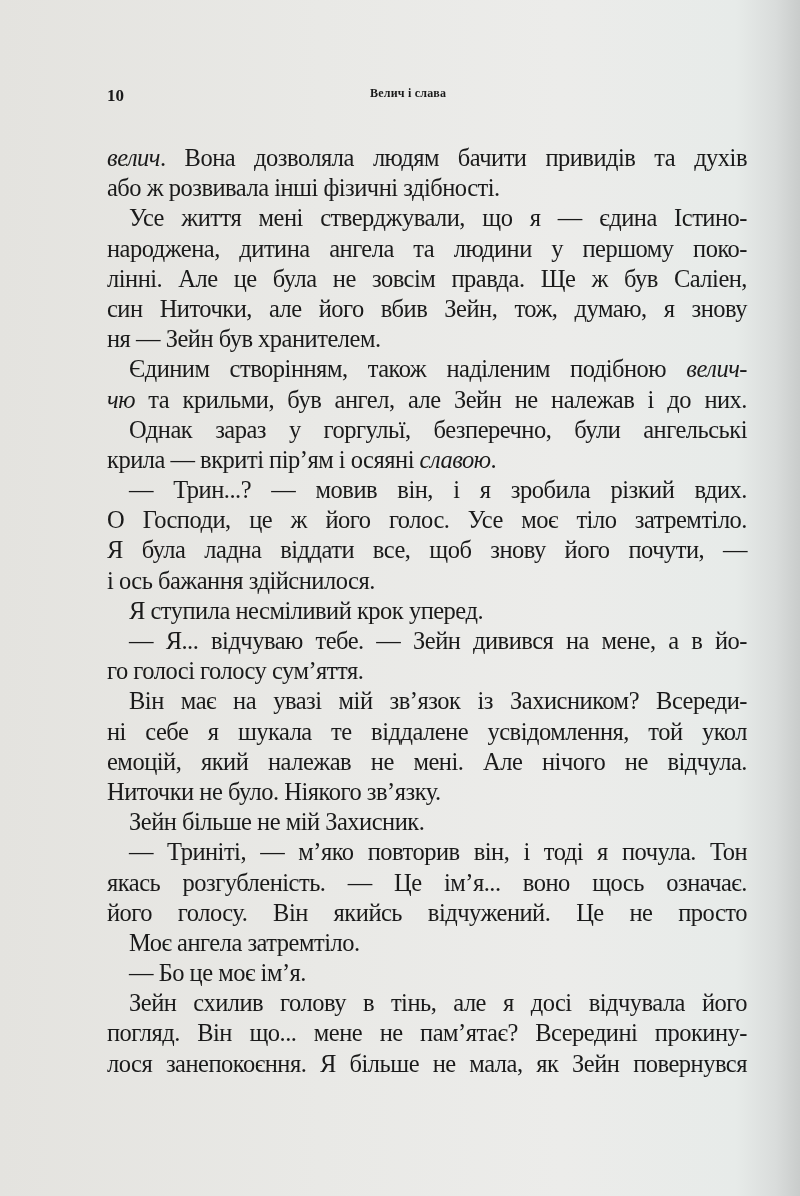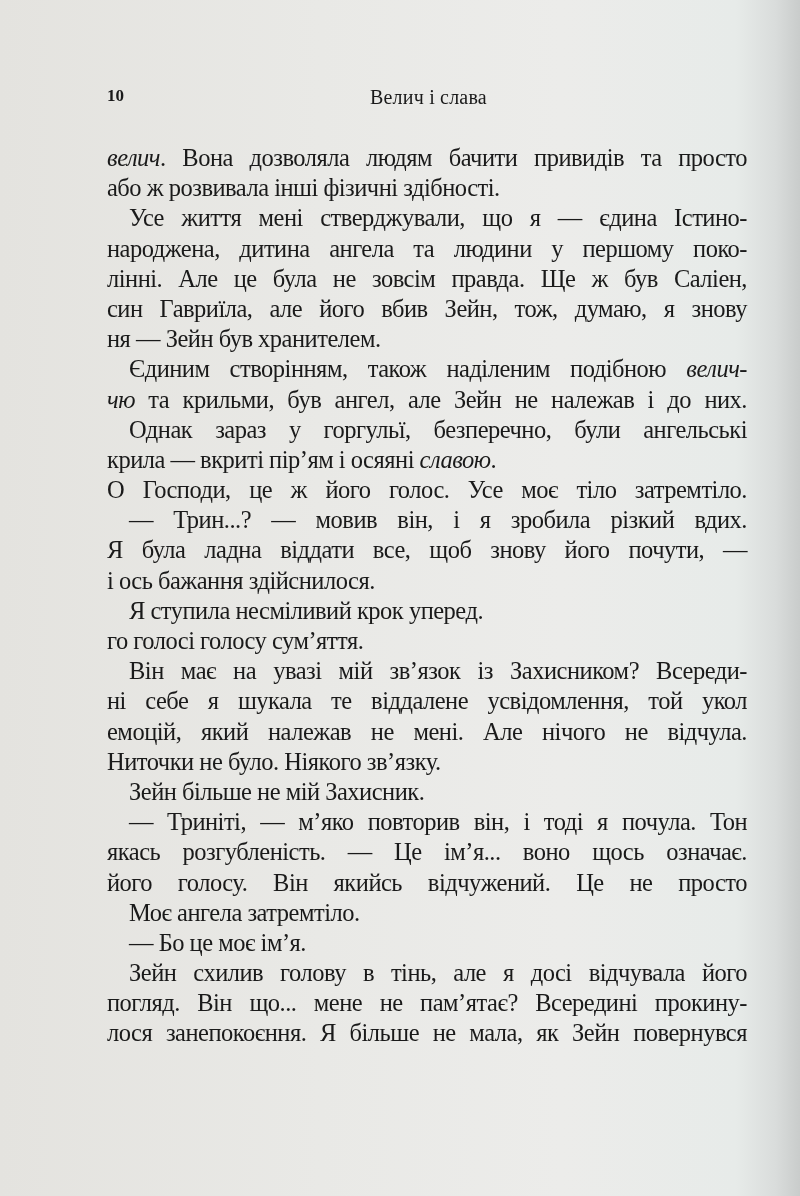--- a/index.html
+++ b/index.html
@@ -6,55 +6,56 @@
   body {
     width: 800px; height: 1196px; overflow: hidden;
     background: linear-gradient(90deg, #e4e3df 0%, #e9e9e6 40%, #ececea 70%, #e7ebe9 92%, #d9dcdb 97%, #c9cccb 100%);
     position: relative;
     font-family: "Liberation Serif", serif;
     color: #1a1a1a;
   }
   .page { position: absolute; left: 0; top: 0; width: 672px; height: 1196px; }
   .running-head { position: absolute; top: 86px; left: 107px; width: 640px; height: 24px; }
   .page-number { position: absolute; left: 0; top: 0; font-size: 17px; font-weight: bold; }
-  .running-title { position: absolute; left: 263px; top: 0; font-size: 20px; font-weight: normal; letter-spacing: 0.2px; }
+  .running-title { position: absolute; left: 263px; top: 0; font-size: 12px; font-weight: bold; letter-spacing: 0.2px; }
   .body-text {
     position: absolute; top: 143px; left: 107px; width: 640px;
     font-size: 24.5px; line-height: 30.2px;
   }
   .line { white-space: nowrap; display: block; height: 30.2px; letter-spacing: -0.5px; }
   .line.indent { padding-left: 22px; }
   .line.justify { text-align: justify; text-align-last: justify; white-space: normal; }
   em { font-style: italic; }
 </style>
 </head>
 <body>
 
 <div class="page">
   <div class="running-head">
     <span class="page-number">10</span>
     <span class="running-title">Велич і слава</span>
   </div>
   <div class="body-text" id="body-text">
-      <div class="line justify"><em>велич</em><span>. Вона дозволяла людям бачити привидів та просто</span></div>
+      <div class="line justify"><em>велич</em><span>. Вона дозволяла людям бачити привидів та духів</span></div>
       <div class="line"><span>або ж розвивала інші фізичні здібності.</span></div>
       <div class="line indent justify"><span>Усе життя мені стверджували, що я — єдина Істино-</span></div>
       <div class="line justify"><span>народжена, дитина ангела та людини у першому поко-</span></div>
       <div class="line justify"><span>лінні. Але це була не зовсім правда. Ще ж був Саліен,</span></div>
-      <div class="line justify"><span>син Гавриїла, але його вбив Зейн, тож, думаю, я знову</span></div>
+      <div class="line justify"><span>син Ниточки, але його вбив Зейн, тож, думаю, я знову</span></div>
       <div class="line"><span>ня — Зейн був хранителем.</span></div>
       <div class="line indent justify"><span>Єдиним створінням, також наділеним подібною </span><em>велич-</em></div>
       <div class="line justify"><em>чю</em><span> та крильми, був ангел, але Зейн не належав і до них.</span></div>
       <div class="line indent justify"><span>Однак зараз у горгульї, безперечно, були ангельські</span></div>
       <div class="line"><span>крила — вкриті пір’ям і осяяні </span><em>славою</em><span>.</span></div>
+      <div class="line indent justify"><span>— Трин...? — мовив він, і я зробила різкий вдих.</span></div>
       <div class="line justify"><span>О Господи, це ж його голос. Усе моє тіло затремтіло.</span></div>
-      <div class="line indent justify"><span>— Трин...? — мовив він, і я зробила різкий вдих.</span></div>
       <div class="line justify"><span>Я була ладна віддати все, щоб знову його почути, —</span></div>
       <div class="line"><span>і ось бажання здійснилося.</span></div>
       <div class="line indent"><span>Я ступила несміливий крок уперед.</span></div>
+      <div class="line indent justify"><span>— Я... відчуваю тебе. — Зейн дивився на мене, а в йо-</span></div>
       <div class="line"><span>го голосі голосу сум’яття.</span></div>
       <div class="line indent justify"><span>Він має на увазі мій зв’язок із Захисником? Всереди-</span></div>
       <div class="line justify"><span>ні себе я шукала те віддалене усвідомлення, той укол</span></div>
       <div class="line justify"><span>емоцій, який належав не мені. Але нічого не відчула.</span></div>
       <div class="line"><span>Ниточки не було. Ніякого зв’язку.</span></div>
       <div class="line indent"><span>Зейн більше не мій Захисник.</span></div>
       <div class="line indent justify"><span>— Триніті, — м’яко повторив він, і тоді я почула. Тон</span></div>
       <div class="line justify"><span>якась розгубленість. — Це ім’я... воно щось означає.</span></div>
       <div class="line justify"><span>його голосу. Він якийсь відчужений. Це не просто</span></div>
       <div class="line indent"><span>Моє ангела затремтіло.</span></div>

